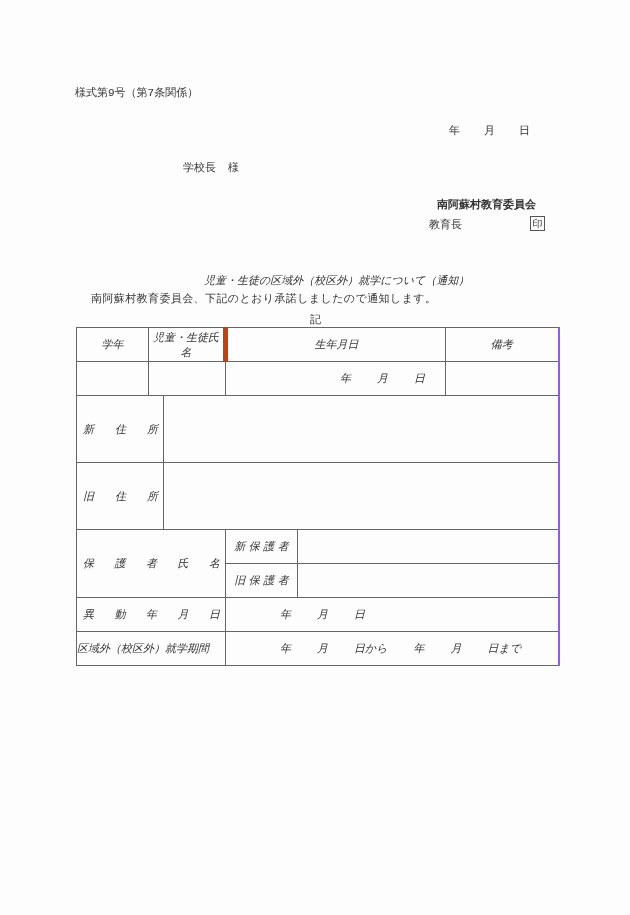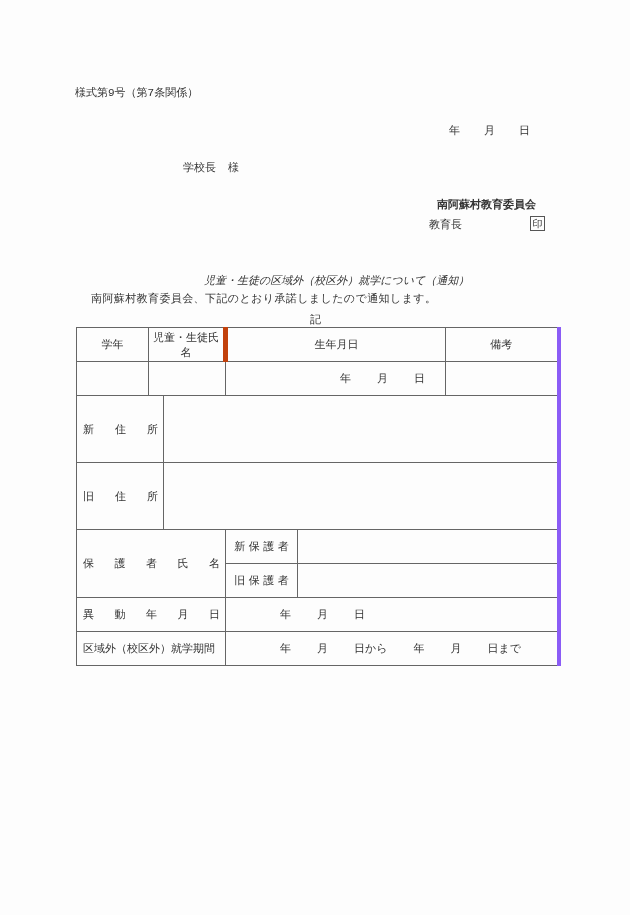--- a/index.html
+++ b/index.html
@@ -10,27 +10,27 @@
   .date { left:449px; top:123px; word-spacing:0; }
   .date span { display:inline-block; }
   .addressee { left:183px; top:160px; }
   .sender-org { left:437px; top:197px;font-weight:bold; }
   .sender-title { left:429px; top:217px; }
   .seal { left:530px; top:216px; width:13px; height:13px; border:1px solid #555; font-size:10px;
           line-height:13px; text-align:center; }
   .doc-title { left:204px; top:273px;font-style:italic; }
   .body-text { left:91px; top:291px; letter-spacing:0.4px; }
   .ki { left:310px; top:312px; }
-  table { position:absolute; left:76px; top:327px; width:482px; border-collapse:collapse; table-layout:fixed; }
+  table { position:absolute; left:76px; top:327px; width:482px; border-collapse:collapse; table-layout:fixed;font-style:italic; }
   td { border:1px solid #666; padding:0; font-size:11px; color:#333; }
   .c { text-align:center; }
   .h35 { height:34px; }
   .h68 { height:67px; }
   .spread { display:flex; justify-content:space-between; padding:0 5px 0 6px; }
-  .right-thick { border-right:4px solid #8b5cf6; }
+  .right-thick { border-right:2px solid #8b5cf6; }
 </style>
 </head>
 <body>
 
 <div class="abs form-no">様式第9号（第7条関係）</div>
 
 <div class="abs date">
   <span>年</span><span style="width:24px"></span><span>月</span><span style="width:24px"></span><span>日</span>
 </div>
 
@@ -123,21 +123,21 @@
     </td>
     <td colspan="3" class="right-thick">
       <div style="display:flex;gap:26px;padding-left:54px;">
         <span>年</span>
         <span>月</span>
         <span>日</span>
       </div>
     </td>
   </tr>
   <tr class="h35">
-    <td colspan="3" style="padding-left:6px;">区域外（校区外）就学期間</td>
+    <td colspan="3" style="">区域外（校区外）就学期間</td>
     <td colspan="3" class="right-thick">
       <div style="display:flex;padding-left:54px;">
         <span>年</span>
         <span style="width:26px"></span>
         <span>月</span>
         <span style="width:26px"></span>
         <span>日から</span>
         <span style="width:26px"></span>
         <span>年</span>
         <span style="width:26px"></span>

